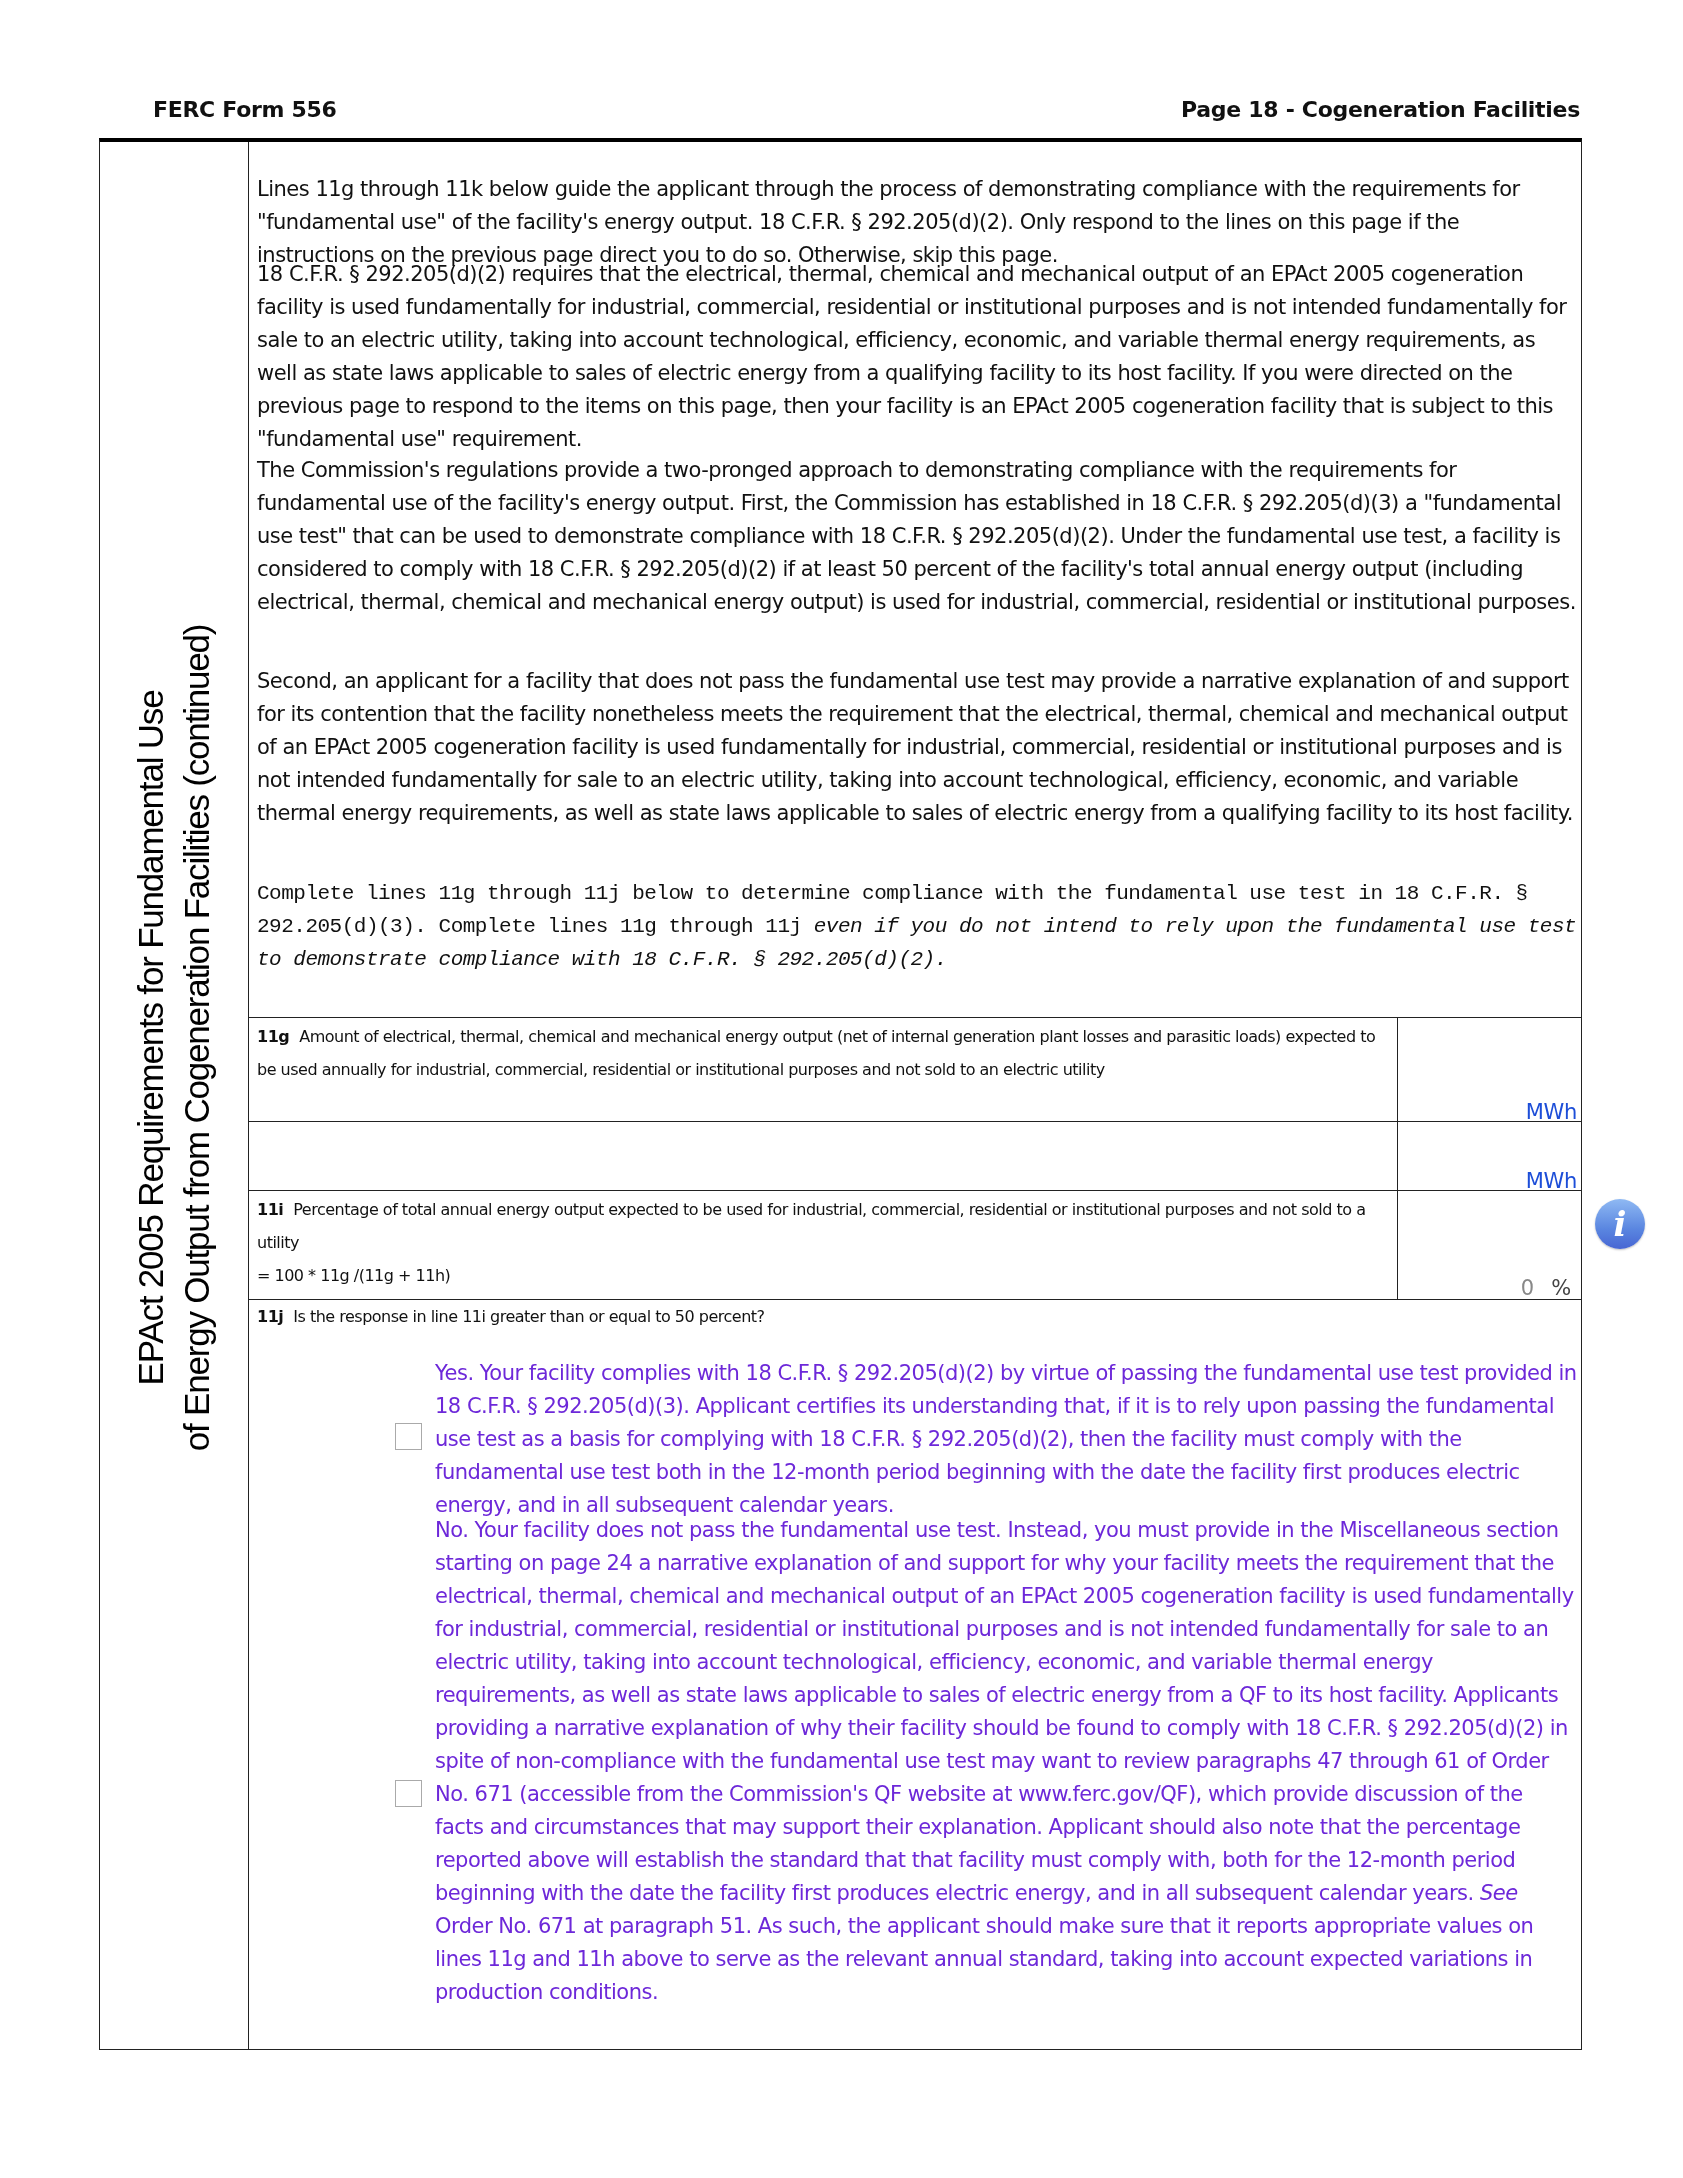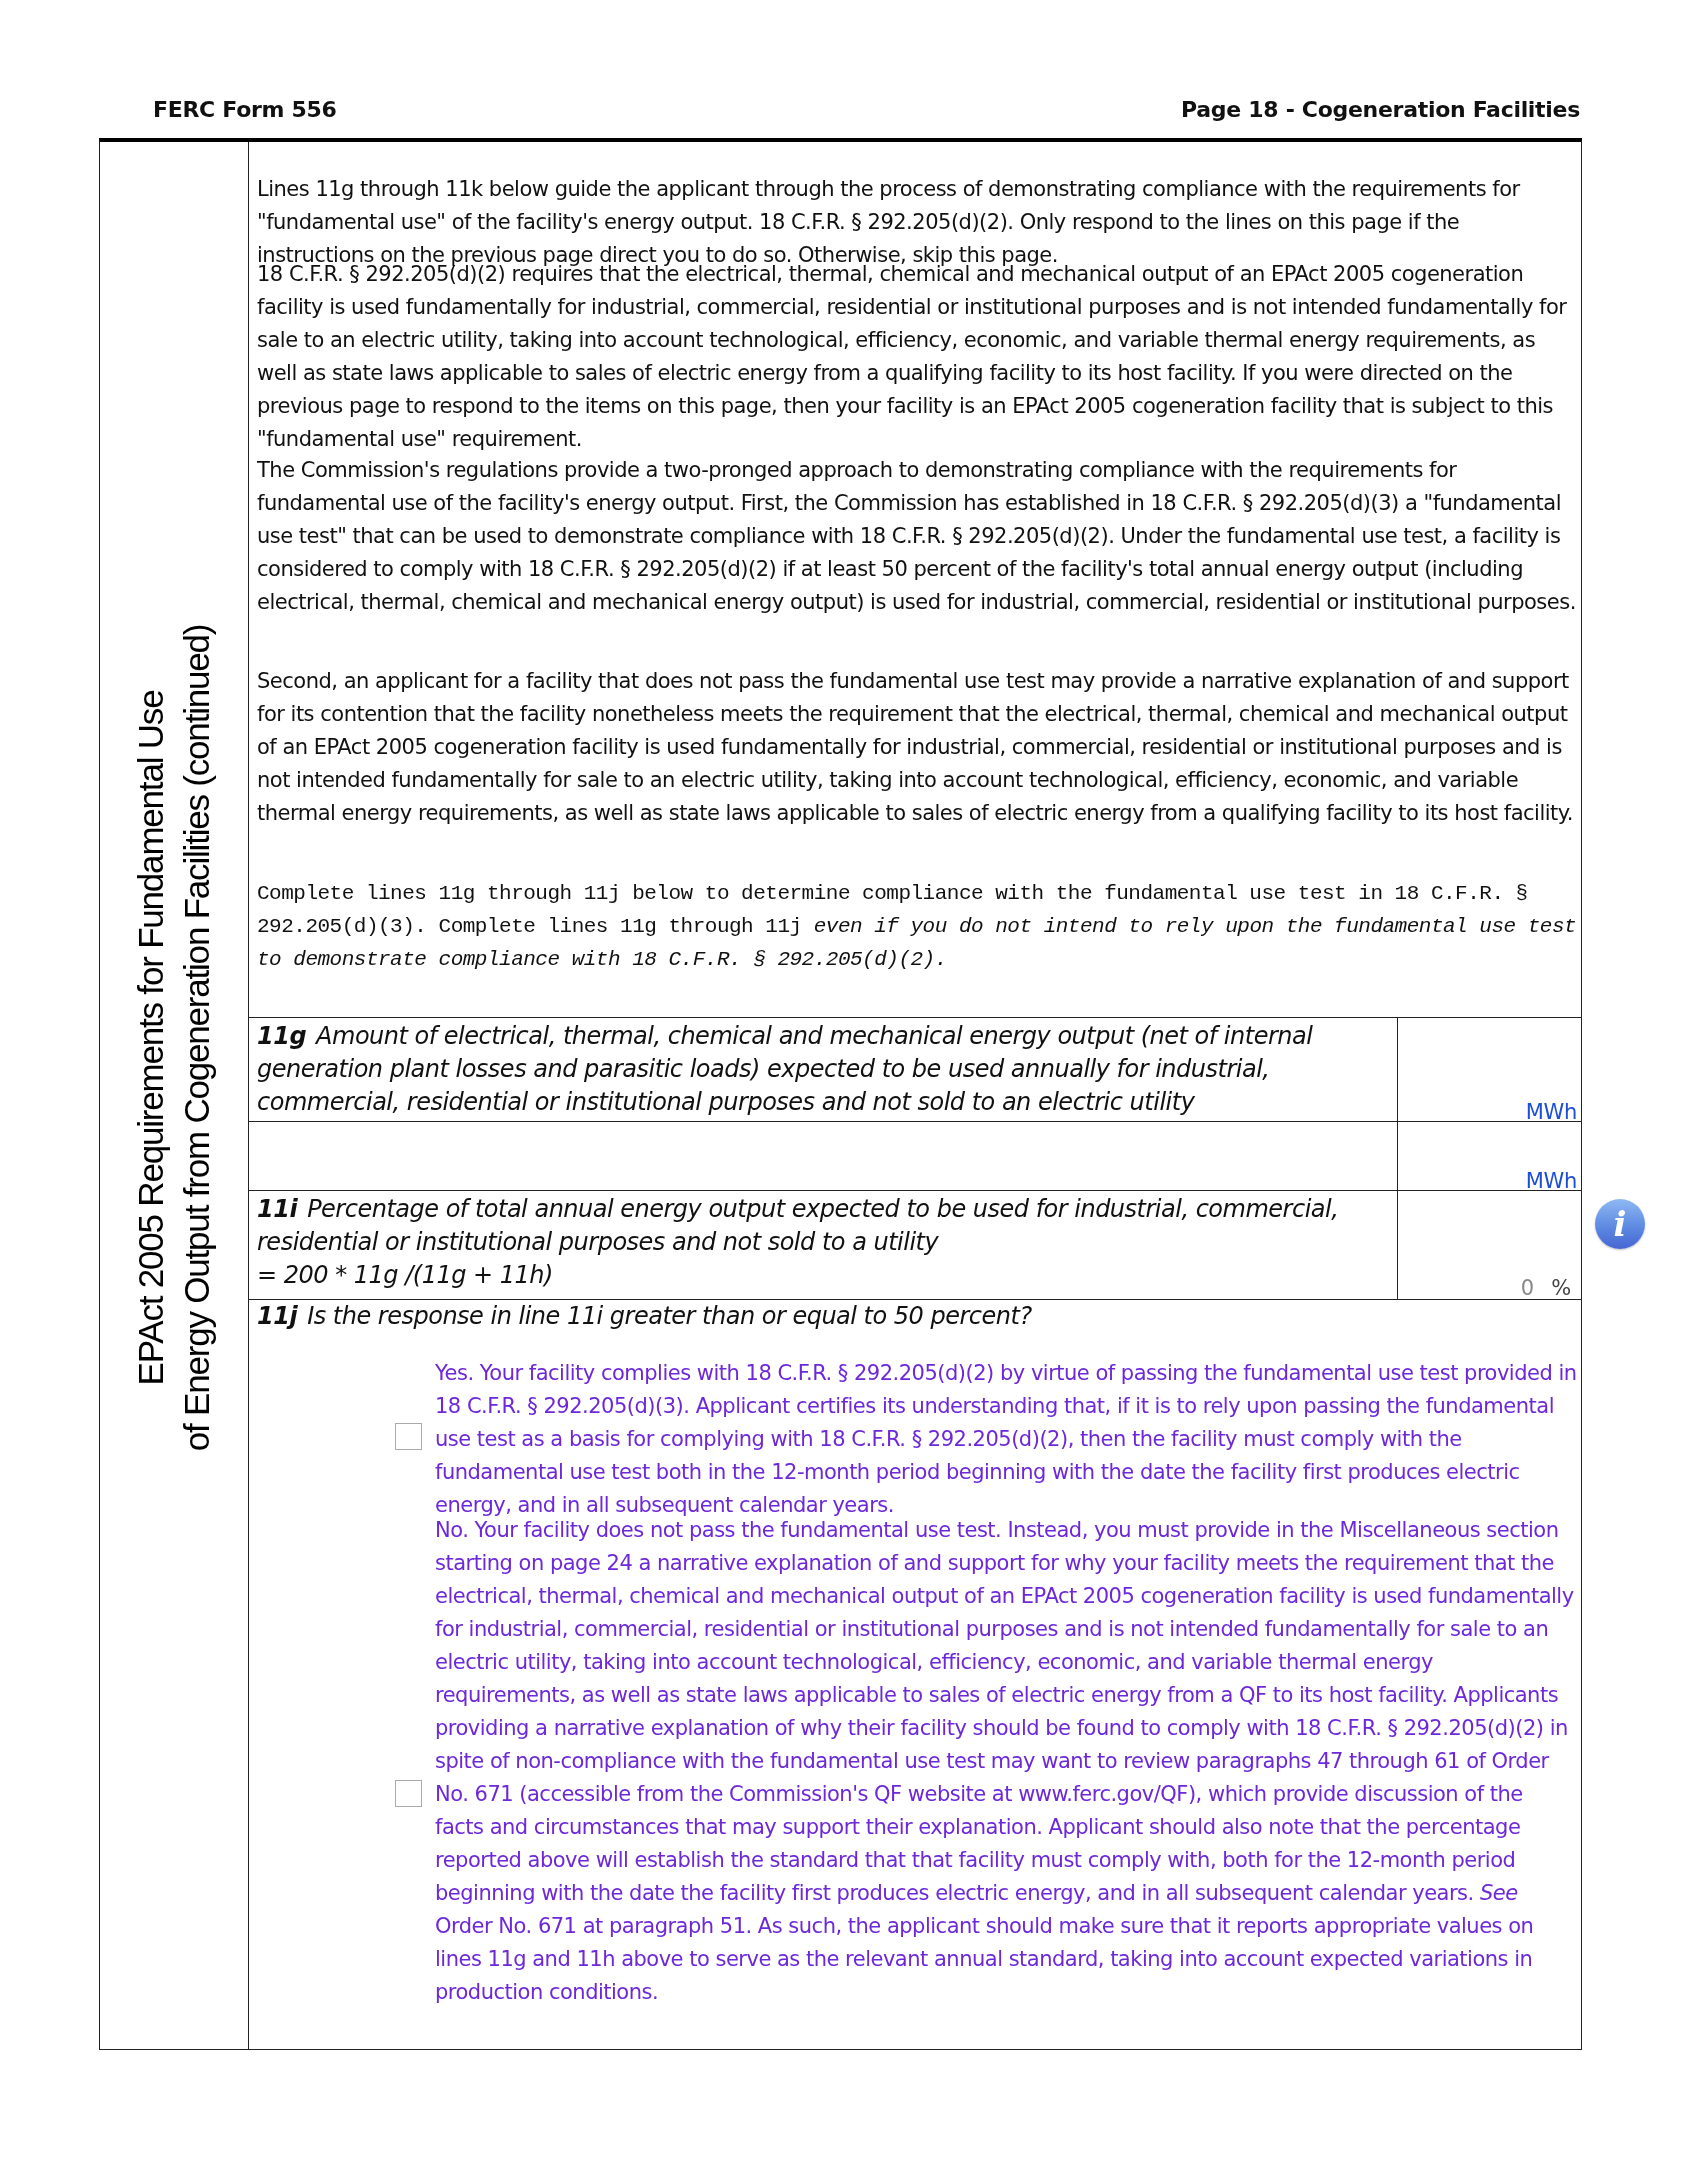--- a/index.html
+++ b/index.html
@@ -33,21 +33,21 @@
   .para {
     position: absolute; left: 8px; right: 4px;
     font-size: 21px; line-height: 33px; letter-spacing: -0.5px; color: #111;
   }
   .para i { font-style: italic; }
 
   .row-line { position: absolute; left: 0; right: 0; height: 0; border-top: 1.5px solid #222; }
   .val-col { position: absolute; left: 1148px; width: 0; border-left: 1.5px solid #222; }
   .q-text {
     position: absolute; left: 8px; width: 1129px;
-    font-size: 24px; line-height: 33px; letter-spacing: -0.5px; color: #111; font-style: italic;
+    font-size: 16px; line-height: 33px; letter-spacing: -0.5px; color: #111;
   }
   .q-num { font-weight: bold; margin-right: 10px; }
   .val-cell {
     position: absolute; left: 1150px; right: 2px;
     background: #ffffff;
   }
   .unit {
     position: absolute; right: 2px; font-size: 21px; color: #1d4ed8; letter-spacing: -0.3px;
   }
   .val-zero {
@@ -103,21 +103,21 @@
     </div>
     <div class="val-cell" style="top: 877px; height: 101px;">
       <span class="unit" style="bottom: -4px;">MWh</span>
     </div>
 
     <div class="val-cell" style="top: 981px; height: 66px;">
       <span class="unit" style="bottom: -4px;">MWh</span>
     </div>
 
     <div class="q-text" style="top: 1051px;">
-      <span class="q-num">11i</span><span>Percentage of total annual energy output expected to be used for industrial, commercial, residential or institutional purposes and not sold to a utility</span><br><span>= 200 * 11g /(11g + 11h)</span>
+      <span class="q-num">11i</span><span>Percentage of total annual energy output expected to be used for industrial, commercial, residential or institutional purposes and not sold to a utility</span><br><span>= 100 * 11g /(11g + 11h)</span>
     </div>
     <div class="val-cell" style="top: 1050px; height: 106px;">
       <span class="val-zero" style="right: 45px; bottom: -2px;">0</span>
       <span class="unit" style="right: 8px; bottom: -2px; color:#444;">%</span>
     </div>
 
     <div class="q-text" style="top: 1158px;">
       <span class="q-num">11j</span><span>Is the response in line 11i greater than or equal to 50 percent?</span>
     </div>
 

